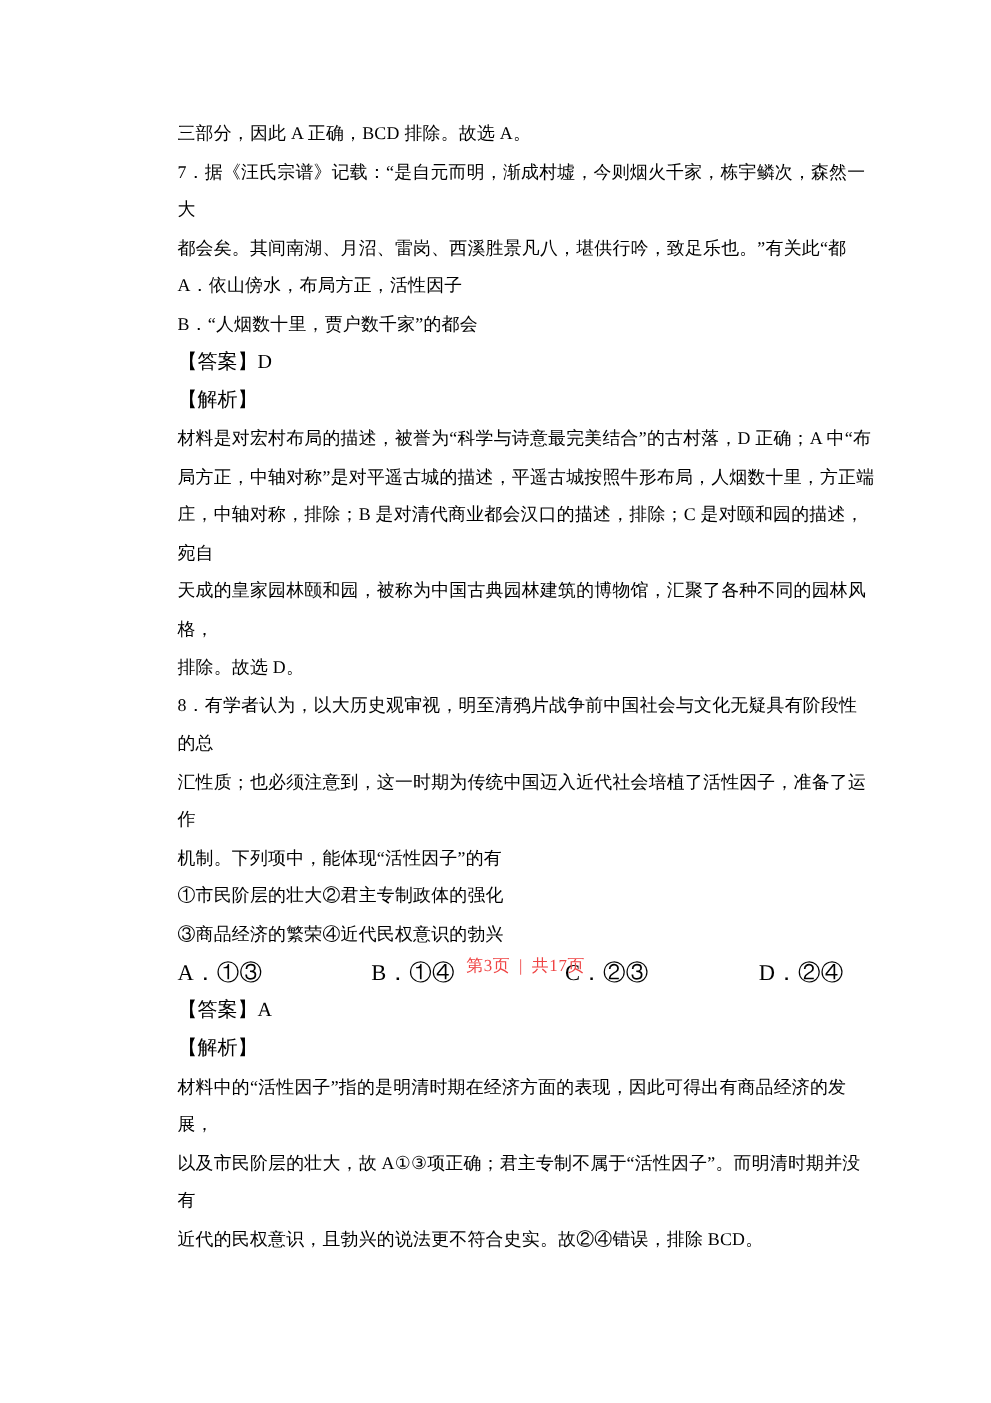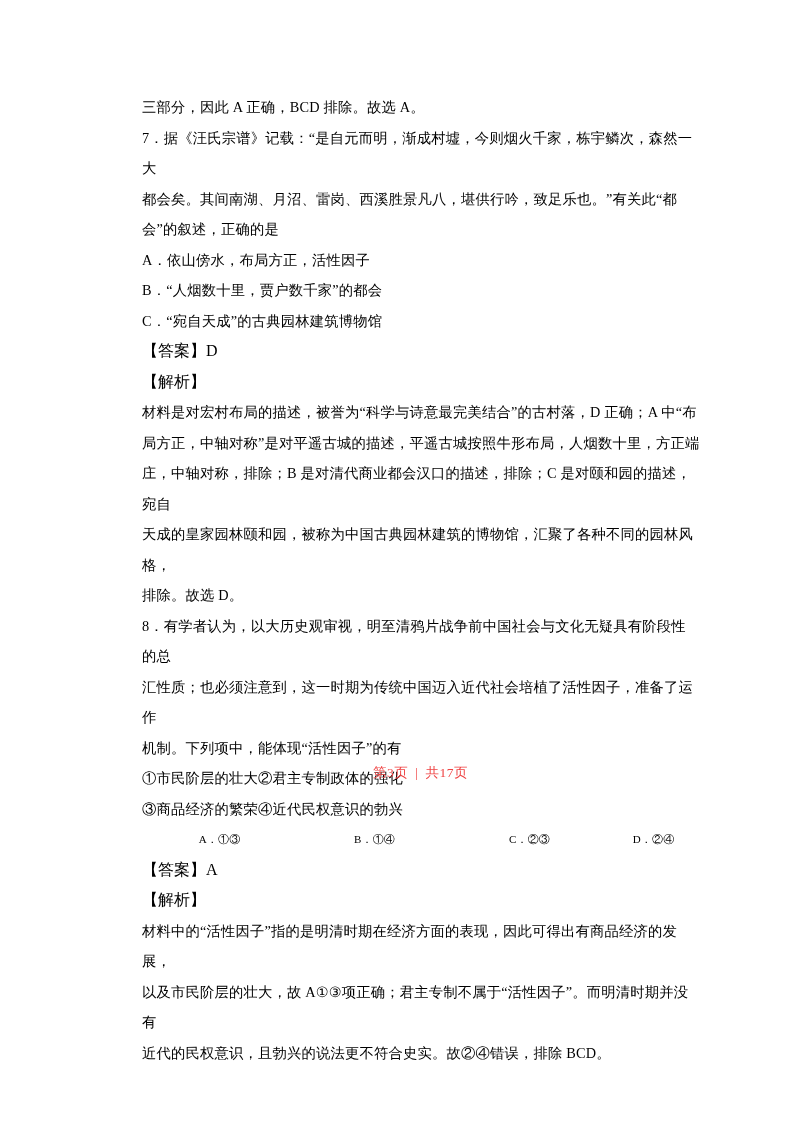--- a/index.html
+++ b/index.html
@@ -38,24 +38,23 @@
   .para {
     margin: 0;
   }
   .opt {
     font-size: 14.3px;
     line-height: 30.5px;
     letter-spacing: 0.2px;
   }
   .opts-row {
     display: flex;
-    font-size: 11px;
+    font-size: 18px;
     line-height: 30.5px;
     letter-spacing: 0.2px;
-    text-align: center;
   }
   .opts-row > span {
     display: block;
   }
   .opts-row > span:nth-child(1) { width: 155px; }
   .opts-row > span:nth-child(2) { width: 155px; }
   .opts-row > span:nth-child(3) { width: 155px; }
   .opts-row > span:nth-child(4) { width: 93px; font-family: Liberation Serif, serif; }
   .tag {
     font-size: 16px;
@@ -82,24 +81,22 @@
 <body>
 
 <div class="page">
   <div class="content">
 
     <div class="line para">三部分，因此 A 正确，BCD 排除。故选 A。</div>
 
     <div class="q-block">
       <div class="line"><span>7．</span><span>据《汪氏宗谱》记载：“是自元而明，渐成村墟，今则烟火千家，栋宇鳞次，森然一大</span></div>
       <div class="line">都会矣。其间南湖、月沼、雷岗、西溪胜景凡八，堪供行吟，致足乐也。”有关此“都</div>
-      <div class="line">会”的叙述，正确的是</div>
       <div class="opt">A．依山傍水，布局方正，活性因子</div>
       <div class="opt">B．“人烟数十里，贾户数千家”的都会</div>
-      <div class="opt">C．“宛自天成”的古典园林建筑博物馆</div>
       <div class="tag">【答案】D</div>
       <div class="tag">【解析】</div>
       <div class="line">材料是对宏村布局的描述，被誉为“科学与诗意最完美结合”的古村落，D 正确；A 中“布</div>
       <div class="line">局方正，中轴对称”是对平遥古城的描述，平遥古城按照牛形布局，人烟数十里，方正端</div>
       <div class="line">庄，中轴对称，排除；B 是对清代商业都会汉口的描述，排除；C 是对颐和园的描述，宛自</div>
       <div class="line">天成的皇家园林颐和园，被称为中国古典园林建筑的博物馆，汇聚了各种不同的园林风格，</div>
       <div class="line">排除。故选 D。</div>
     </div>
 
     <div class="q-block">

